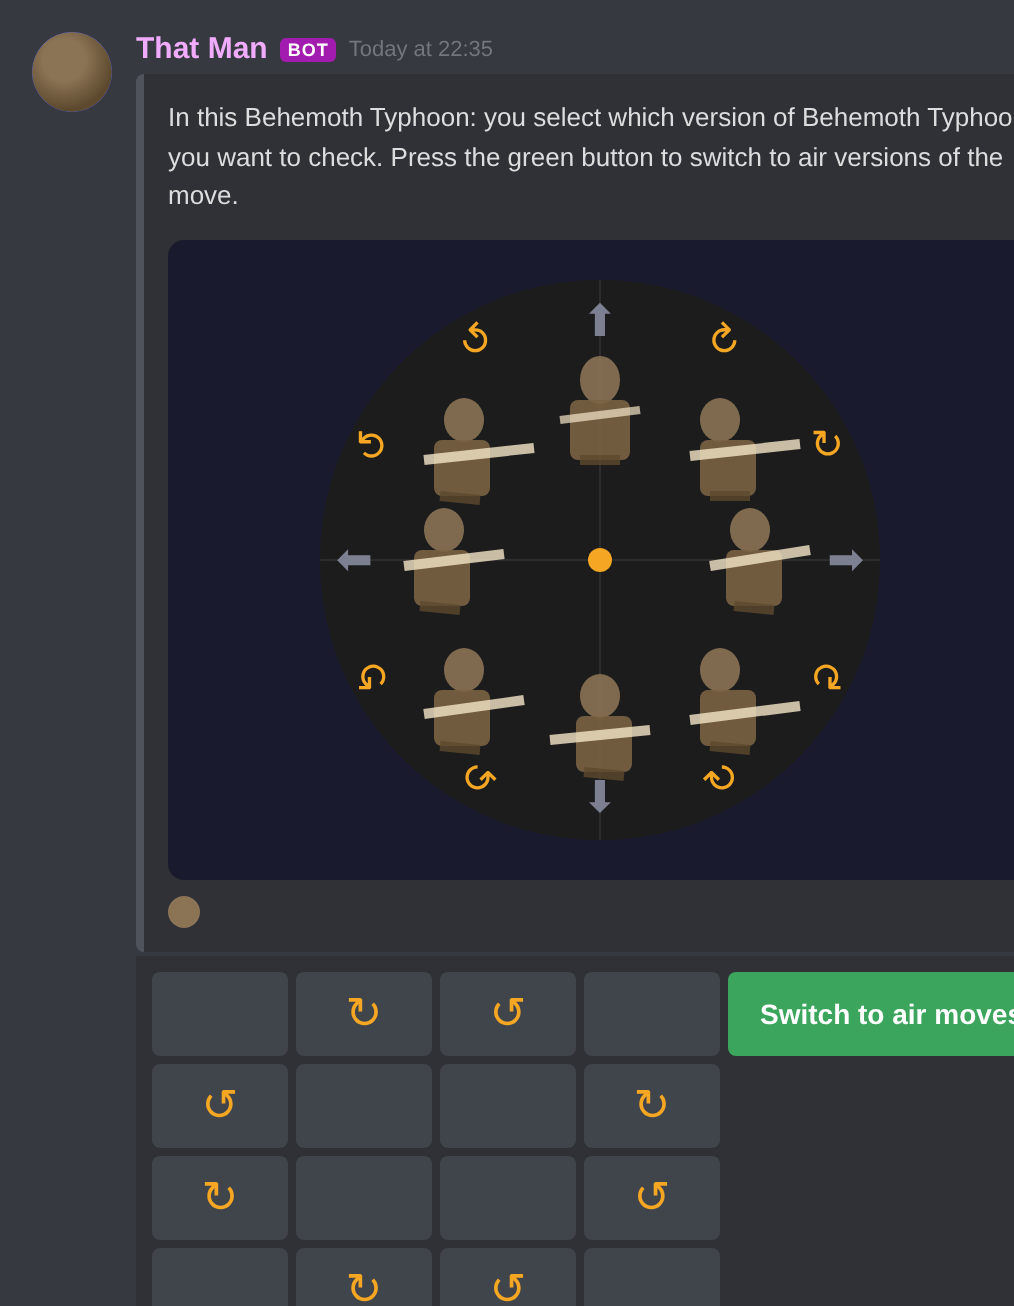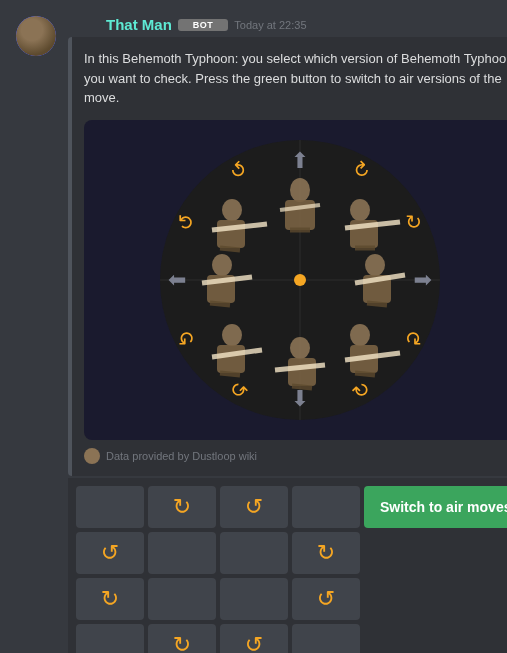--- a/index.html
+++ b/index.html
@@ -41,32 +41,31 @@
     }
 
     .message-header {
       display: flex;
       align-items: center;
       gap: 6px;
       margin-bottom: 4px;
     }
 
     .username {
-      color: #5eead4;
+      color: #f0abfc;
       font-weight: 600;
       font-size: 15px;
-      margin-left: 38px;
     }
 
     .bot-badge {
-      background: #737373;
+      background: #a21caf;
       color: white;
       font-size: 9px;
       font-weight: 700;
-      padding: 1px 15px;
+      padding: 1px 4px;
       border-radius: 3px;
       letter-spacing: 0.5px;
     }
 
     .timestamp {
       color: #72767d;
       font-size: 11px;
     }
 
     .embed {
@@ -353,21 +352,20 @@
                 <rect x="5" y="20" width="28" height="28" rx="4" fill="#7a6344" opacity="0.9"></rect>
                 <line x1="0" y1="30" x2="55" y2="24" stroke="#f5e6c8" stroke-width="5" opacity="0.8"></line>
                 <line x1="8" y1="48" x2="28" y2="50" stroke="#5d4a2e" stroke-width="5" opacity="0.8"></line>
               </g>
             </svg>
           </div>
         </div>
 
         <div class="dustloop-credit">
           <span class="dustloop-icon"></span>
-          <span>Data provided by Dustloop wiki</span>
         </div>
       </div>
 
       <div class="button-grid">
 
         <div class="grid-row">
           <button class="grid-btn empty"></button>
           <button class="grid-btn" style="color:#f5a623;font-size:22px;">↻</button>
           <button class="grid-btn" style="color:#f5a623;font-size:22px;">↺</button>
           <button class="grid-btn empty"></button>

